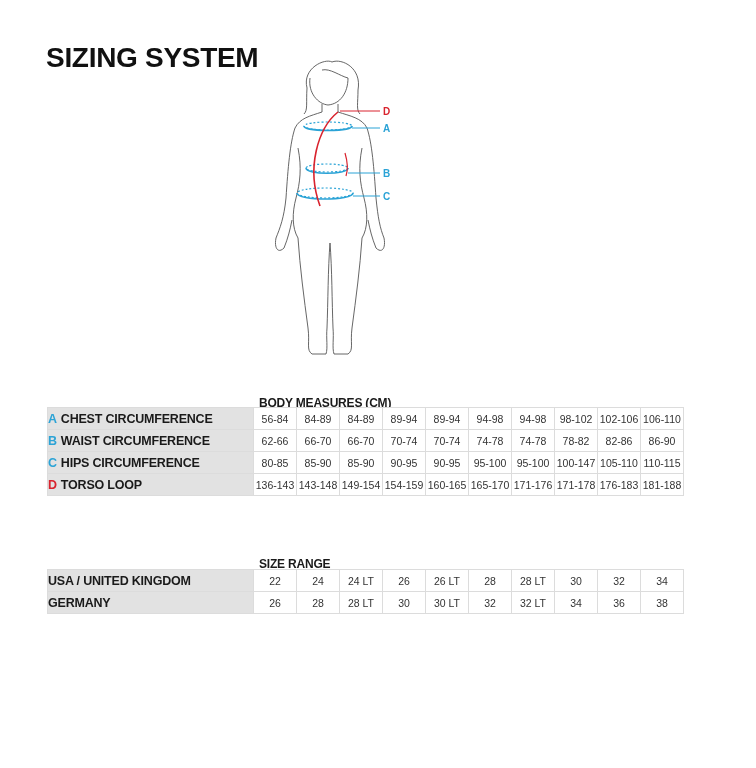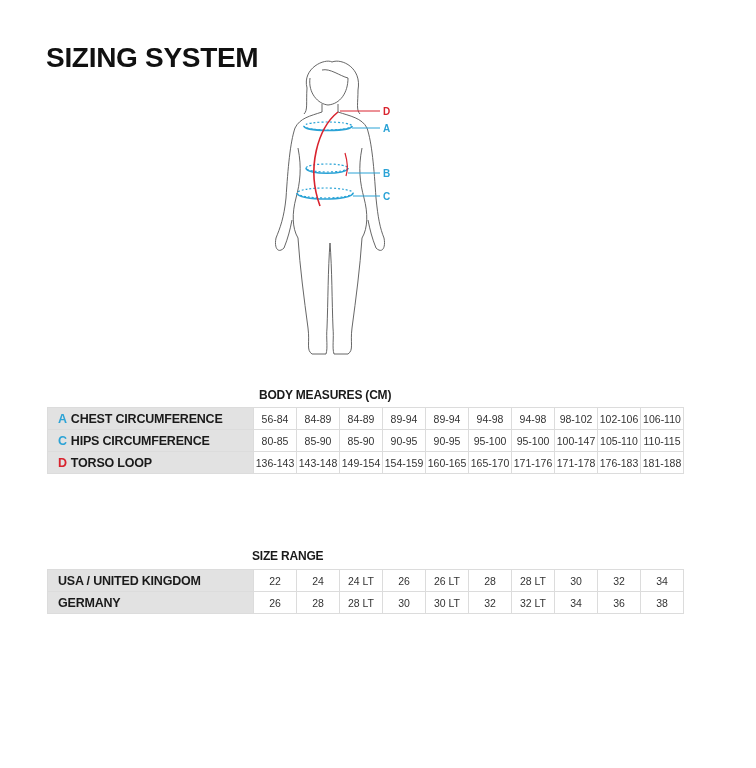--- a/index.html
+++ b/index.html
@@ -1,22 +1,22 @@
 <!DOCTYPE html>
 <html><head>
 <meta charset="utf-8">
 <style>
   html, body { margin:0; padding:0; background:#ffffff; }
   body { width:756px; height:768px; position:relative; overflow:hidden; font-family:"Liberation Sans", sans-serif; color:#1a1a1a; }
   .title { position:absolute; left:46px; top:42px; font-size:28px; font-weight:bold; letter-spacing:-0.3px; color:#111; }
   .figure { position:absolute; left:270px; top:58px; width:130px; height:300px; }
-  .section-title { position:absolute; font-size:12px; font-weight:bold; color:#1a1a1a; letter-spacing:-0.2px; }
+  .section-title { position:absolute; font-size:12px; font-weight:bold; color:#1a1a1a; letter-spacing:-0.2px;margin-top:8px; }
   table.grid { position:absolute; left:47px; border-collapse:collapse; }
   table.grid td { border:1px solid #dcdcdc; height:21px; padding:0; font-size:10.5px; color:#333; text-align:center; }
-  table.grid td.label { width:206px; background:#e2e2e2; text-align:left; padding-left:10px; font-weight:bold; font-size:12.5px; color:#1a1a1a; letter-spacing:-0.2px; box-sizing:border-box; }
+  table.grid td.label { width:206px; background:#e2e2e2; text-align:left; font-weight:bold; font-size:12.5px; color:#1a1a1a; letter-spacing:-0.2px; box-sizing:border-box; }
   table.grid td.val { width:42px; background:#fff; }
   .letter { font-weight:bold; margin-right:4px; }
 </style>
 </head>
 <body>
 
 <div class="title">SIZING SYSTEM</div>
 
 <svg class="figure" viewBox="0 0 130 300" width="130" height="300">
   <g fill="none" stroke="#555" stroke-width="0.9">
@@ -68,20 +68,33 @@
         <td class="val">84-89</td>
         <td class="val">89-94</td>
         <td class="val">89-94</td>
         <td class="val">94-98</td>
         <td class="val">94-98</td>
         <td class="val">98-102</td>
         <td class="val">102-106</td>
         <td class="val">106-110</td>
       </tr>
       <tr>
+        <td class="label"><span class="letter" style="color: rgb(43, 163, 214);">B</span><span>WAIST CIRCUMFERENCE</span></td>
+        <td class="val">62-66</td>
+        <td class="val">66-70</td>
+        <td class="val">66-70</td>
+        <td class="val">70-74</td>
+        <td class="val">70-74</td>
+        <td class="val">74-78</td>
+        <td class="val">74-78</td>
+        <td class="val">78-82</td>
+        <td class="val">82-86</td>
+        <td class="val">86-90</td>
+      </tr>
+      <tr>
         <td class="label"><span class="letter" style="color: rgb(43, 163, 214);">C</span><span>HIPS CIRCUMFERENCE</span></td>
         <td class="val">80-85</td>
         <td class="val">85-90</td>
         <td class="val">85-90</td>
         <td class="val">90-95</td>
         <td class="val">90-95</td>
         <td class="val">95-100</td>
         <td class="val">95-100</td>
         <td class="val">100-147</td>
         <td class="val">105-110</td>
@@ -96,21 +109,21 @@
         <td class="val">160-165</td>
         <td class="val">165-170</td>
         <td class="val">171-176</td>
         <td class="val">171-178</td>
         <td class="val">176-183</td>
         <td class="val">181-188</td>
       </tr>
     </tbody>
 </table>
 
-<div class="section-title" style="left:252px; top:549px;">SIZE RANGE</div>
+<div class="section-title" style="left:259px; top:549px;">SIZE RANGE</div>
 
 <table class="grid" style="top:569px;">
   <tbody id="sr-body">
       <tr>
         <td class="label"><span>USA / UNITED KINGDOM</span></td>
         <td class="val">22</td>
         <td class="val">24</td>
         <td class="val">24 LT</td>
         <td class="val">26</td>
         <td class="val">26 LT</td>

